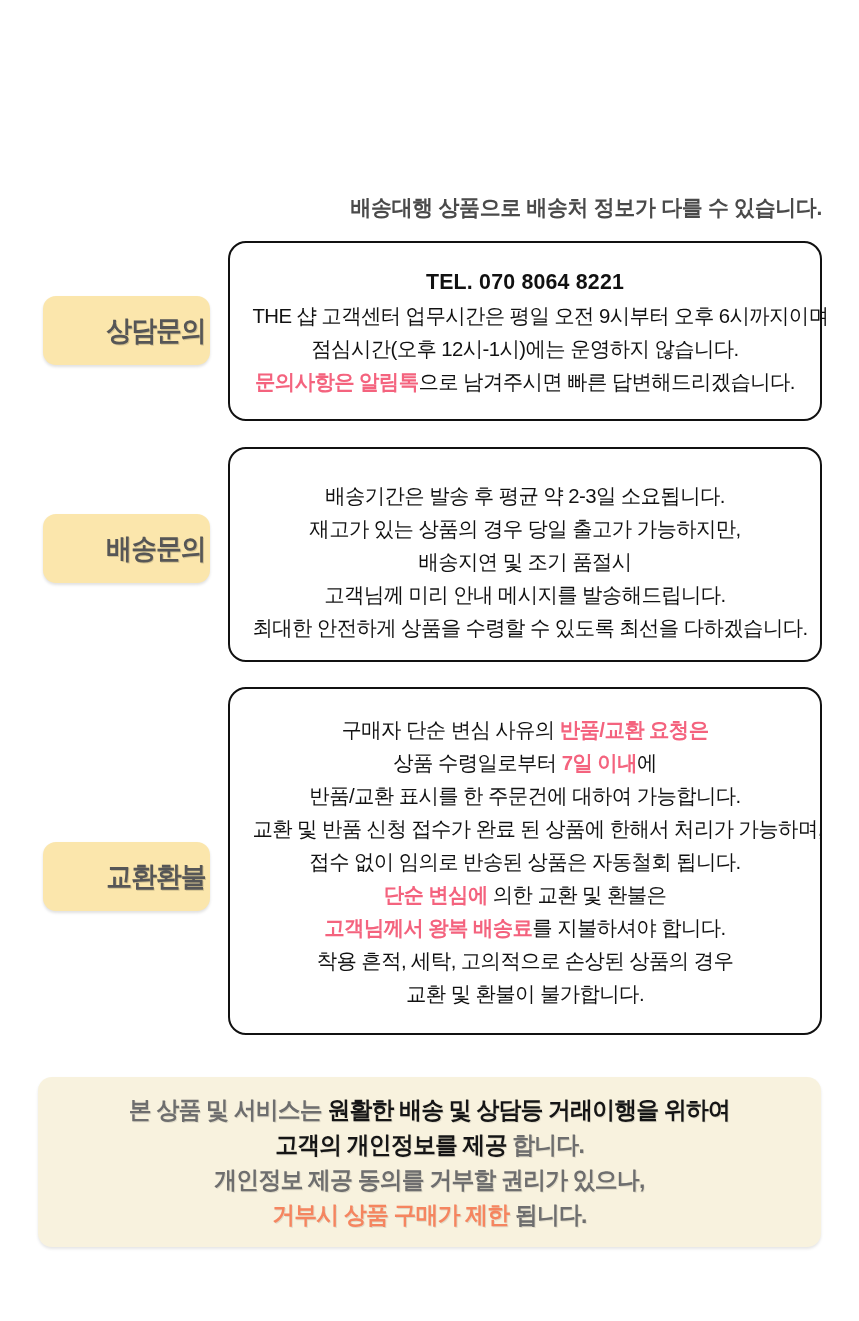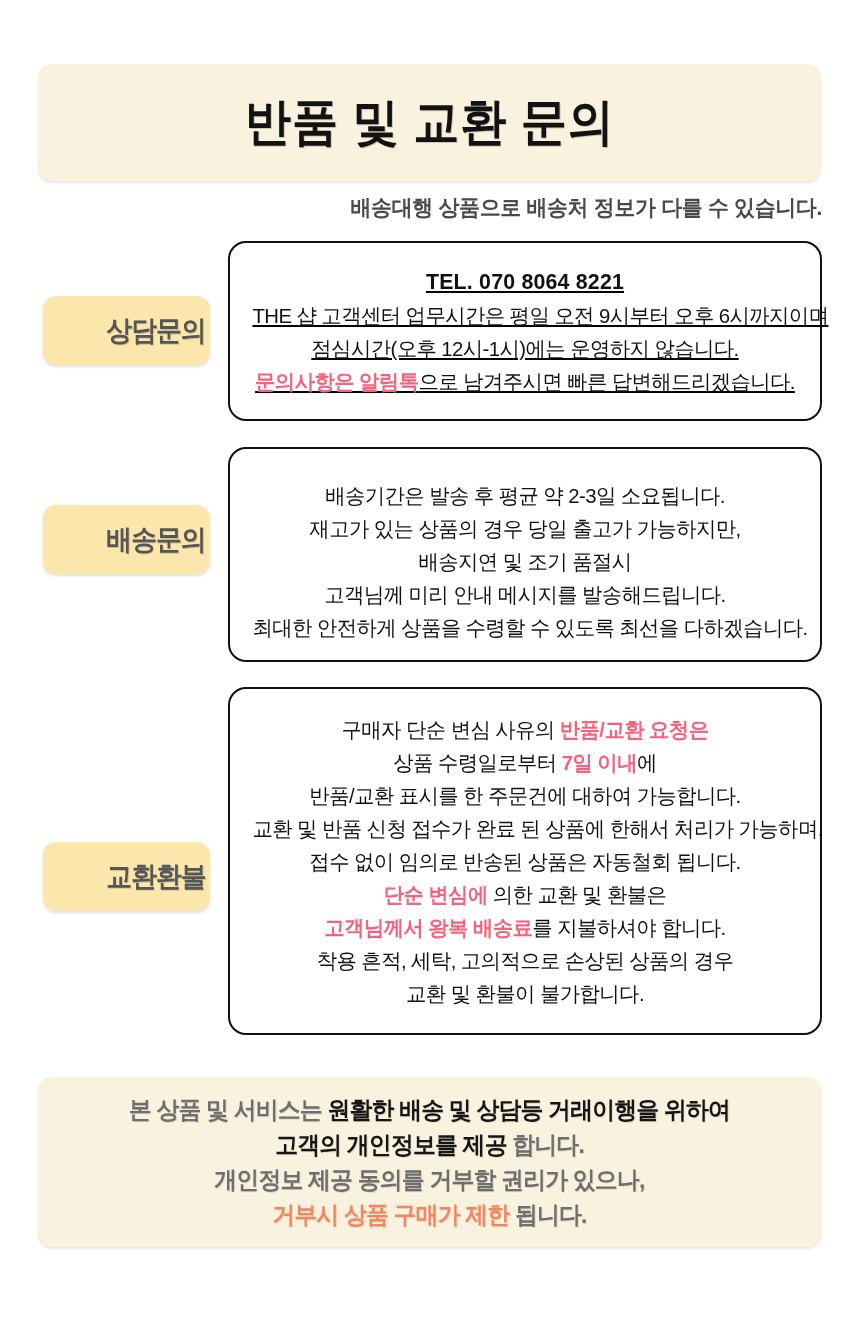--- a/index.html
+++ b/index.html
@@ -91,35 +91,35 @@
   }
   .tag-label {
     font-size: 28px;
     font-weight: 700;
     color: #565656;
     letter-spacing: -1px;
     transform: scaleX(0.92);
     text-shadow: 1px 1px 0 rgba(0,0,0,0.16);
   }
   .sec-consult .tag { top: 58px; }
-  .sec-shipping .tag { top: 58px; }
+  .sec-shipping .tag { top: 67px; }
   .sec-exchange .tag { top: 155px; }
 
   .panel {
     position: absolute;
     left: 228px;
     width: 594px;
     box-sizing: border-box;
     border: 2px solid #111111;
     border-radius: 18px;
     background: #ffffff;
     padding: 18px 14px 16px 14px;
     text-align: center;
   }
-  .sec-consult .panel { top: 3px; height: 180px; padding-top: 22px; text-decoration: underline; }
+  .sec-consult .panel { top: 3px; height: 180px; padding-top: 22px; }
   .sec-shipping .panel { top: 0px; height: 215px; padding-top: 30px; }
   .sec-exchange .panel { top: 0px; height: 348px; padding-top: 24px; }
 
   .line {
     font-size: 21px;
     line-height: 33px;
     color: #111111;
     font-weight: 400;
     letter-spacing: -0.6px;
     white-space: nowrap;
@@ -159,23 +159,20 @@
   }
   .f-gray { color: #6e6e6e; }
   .f-black { color: #151515; }
   .f-orange { color: #f5855f; }
 </style>
 </head>
 <body>
 
 <div class="page">
 
-  <div class="header-banner">
-    <div class="header-title">반품 및 교환 문의</div>
-  </div>
 
   <div class="subtitle">배송대행 상품으로 배송처 정보가 다를 수 있습니다.</div>
 
   <div class="section sec-consult">
     <div class="tag">
       <span class="tag-label">상담문의</span>
     </div>
     <div class="panel">
         <div class="line tel"><span style="font-weight: 700;">TEL. 070 8064 8221</span></div>
         <div class="line"><span>THE 샵 고객센터 업무시간은 평일 오전 9시부터 오후 6시까지이며</span></div>

